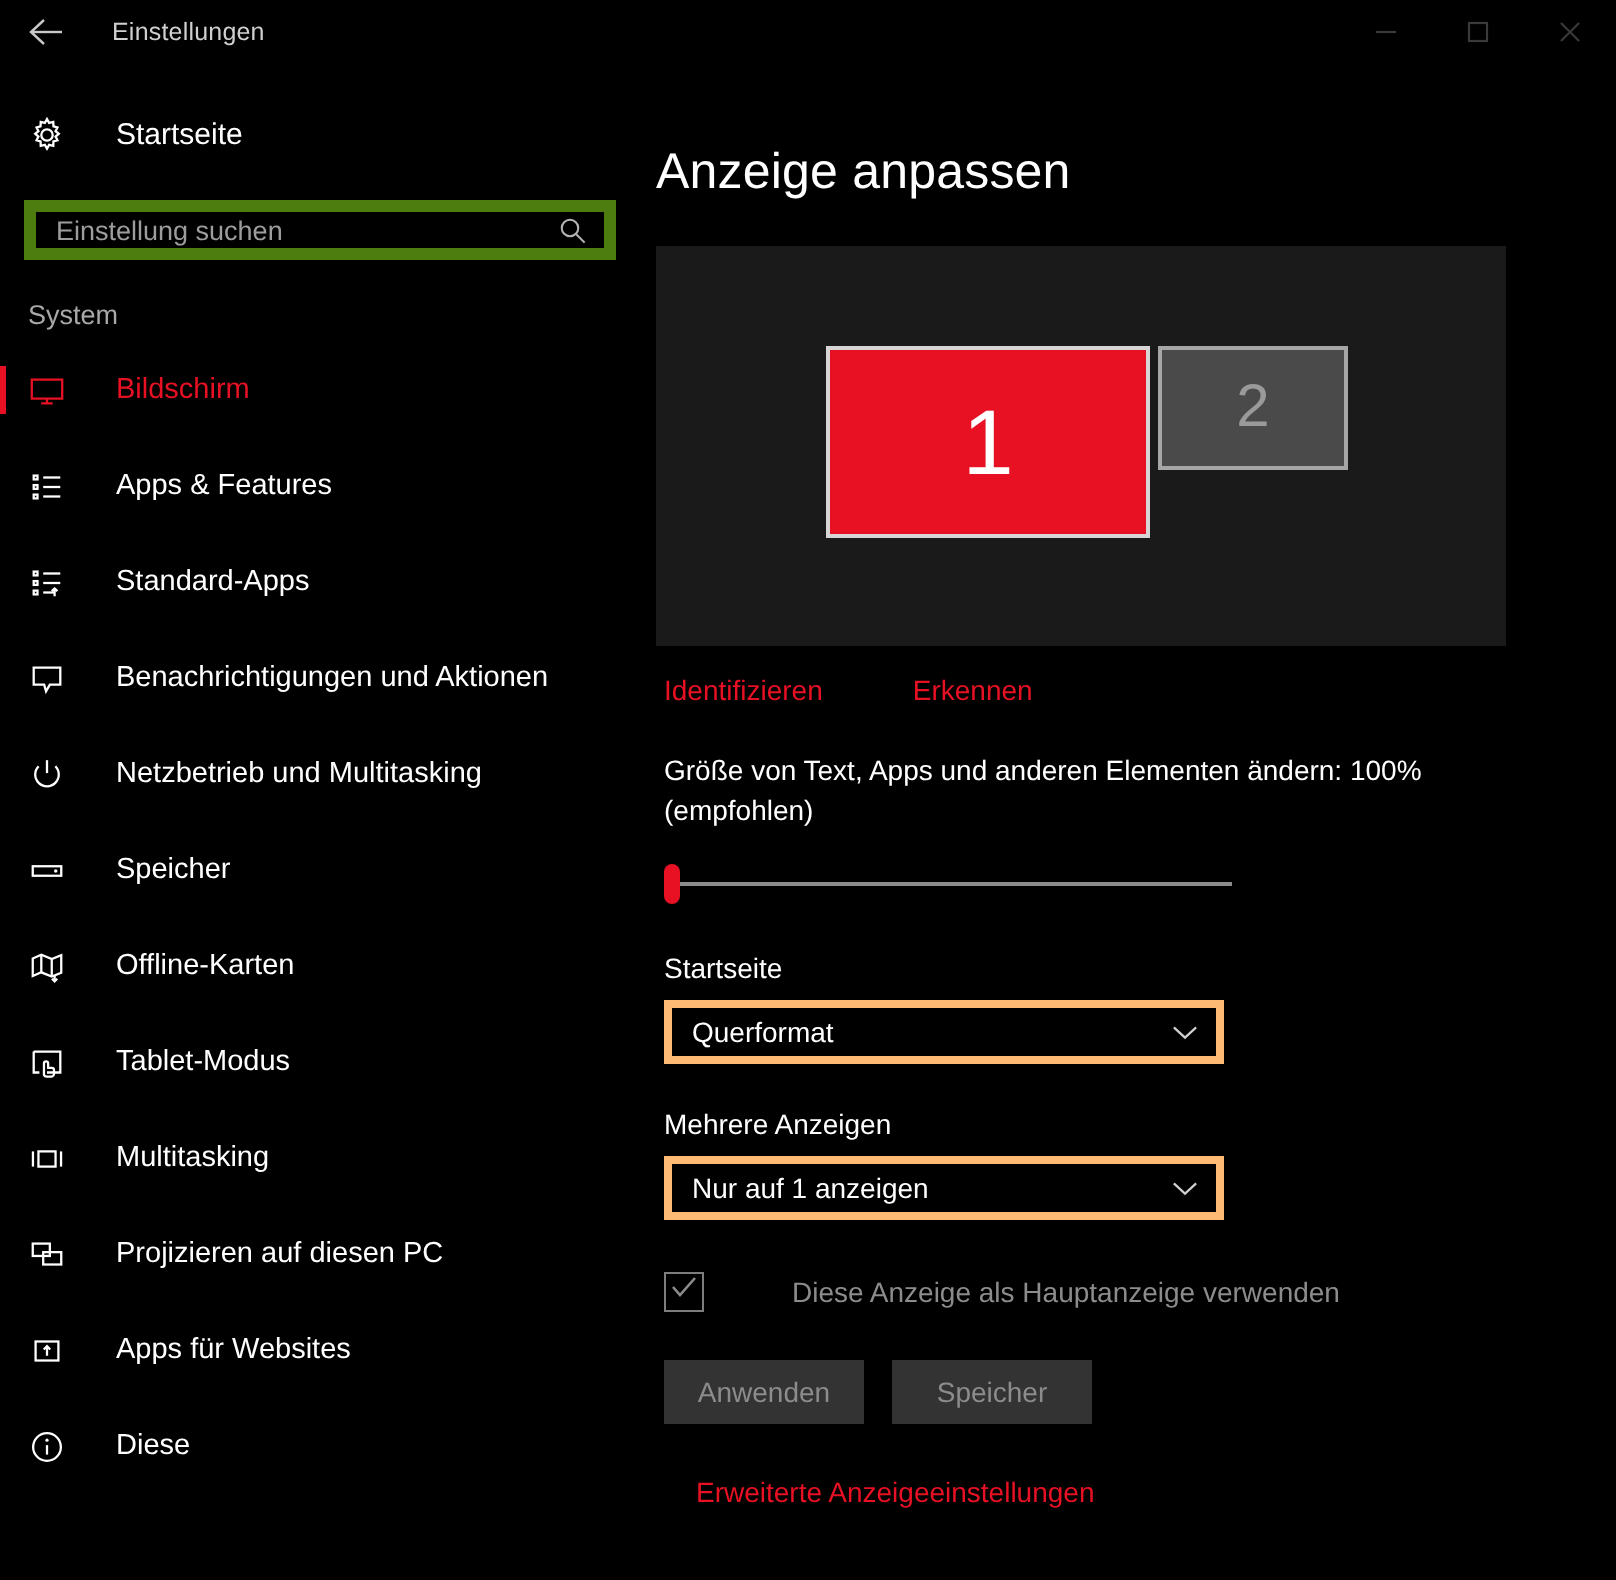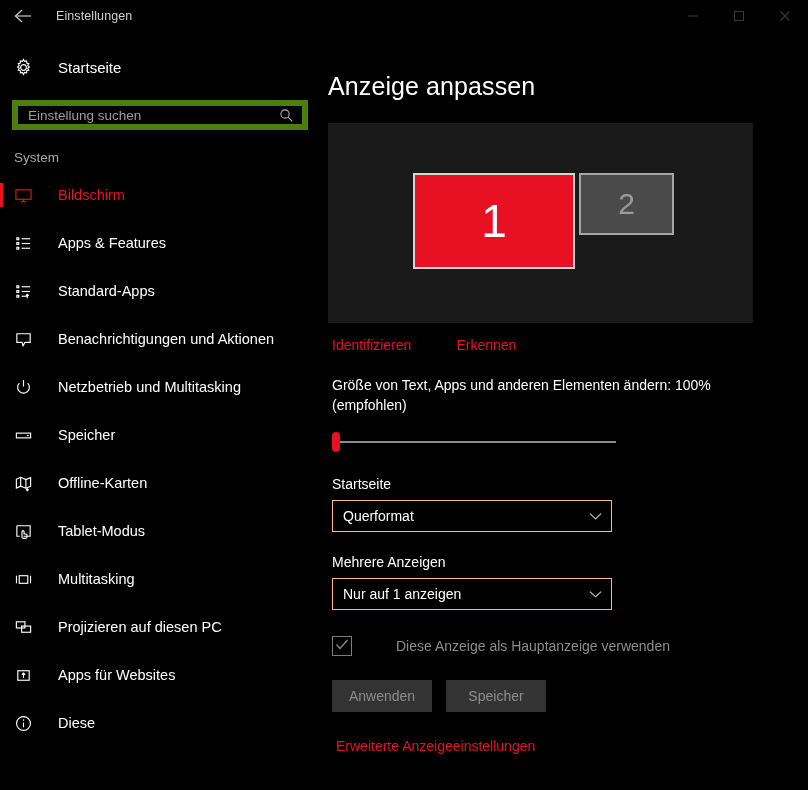--- a/index.html
+++ b/index.html
@@ -218,21 +218,21 @@
   }
   .field-label {
     color: #ffffff;
     font-size: 14px;
     margin: 22px 0 8px 4px;
   }
   .dropdown {
     margin-left: 4px;
     width: 280px;
     height: 32px;
-    border: 1px solid #fdba74;
+    border: 4px solid #fdba74;
     background: #000000;
     display: flex;
     align-items: center;
     padding: 0 9px 0 10px;
     cursor: default;
   }
   .dropdown-value {
     flex: 1 1 auto;
     color: #ffffff;
     font-size: 14px;
@@ -271,21 +271,21 @@
     border: 0;
     color: #8c8c8c;
     font-family: "Liberation Sans", sans-serif;
     font-size: 14px;
     padding: 0 14px;
     cursor: default;
     text-align: center;
   }
   .adv-link {
     display: inline-block;
-    margin: 26px 0 0 8px;
+    margin: 26px 0 0 20px;
     color: #e81123;
     font-size: 14px;
     text-decoration: none;
     cursor: default;
   }
 </style>
 </head>
 <body>
 
 <div class="window">

